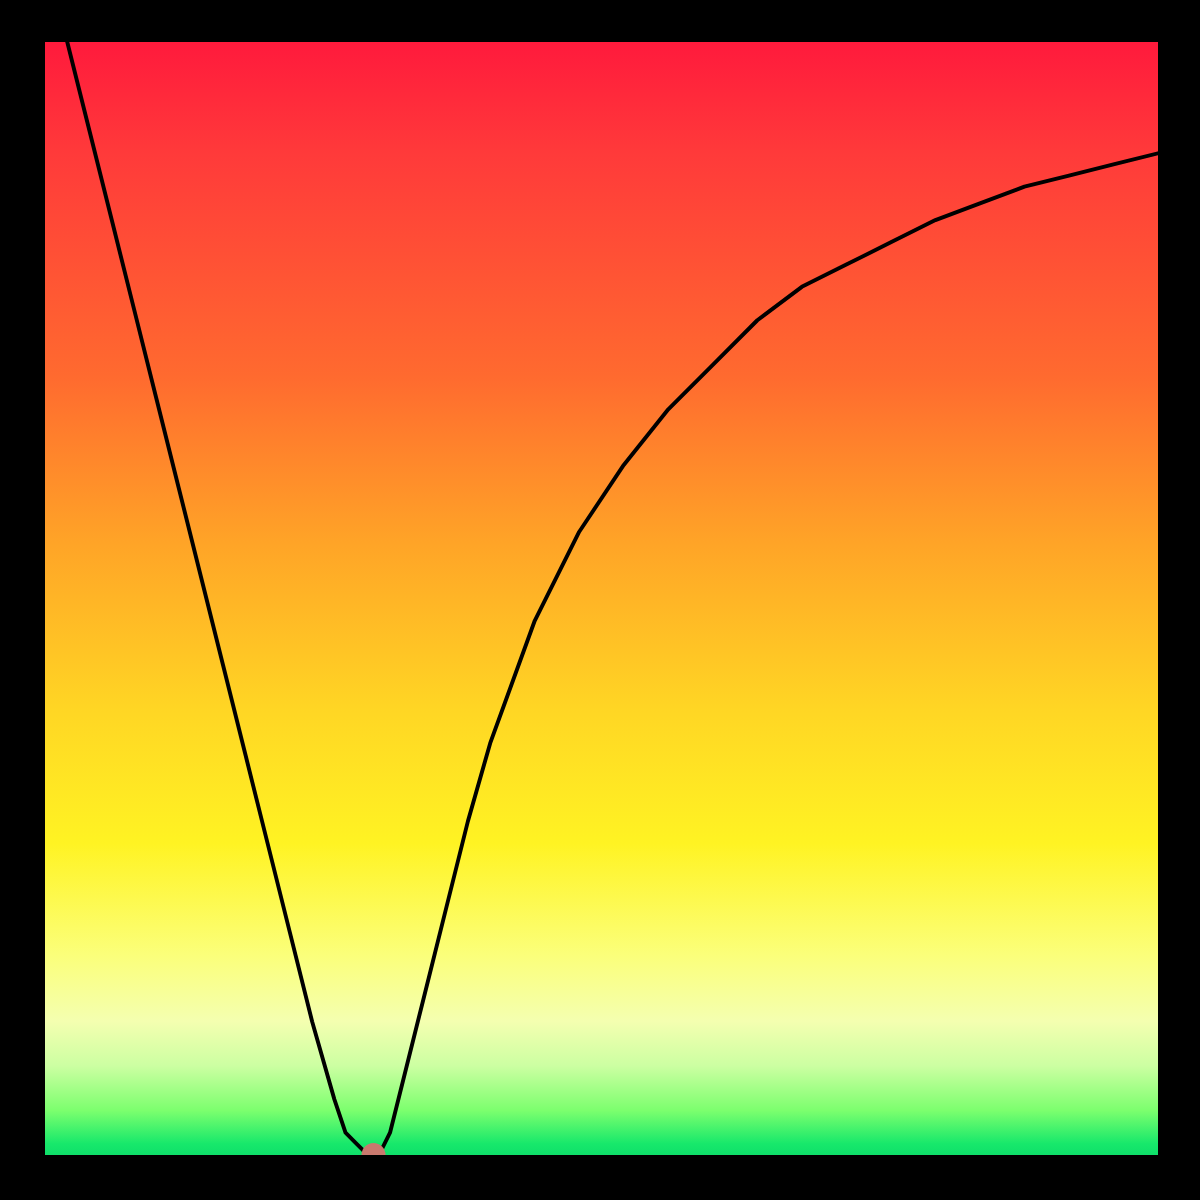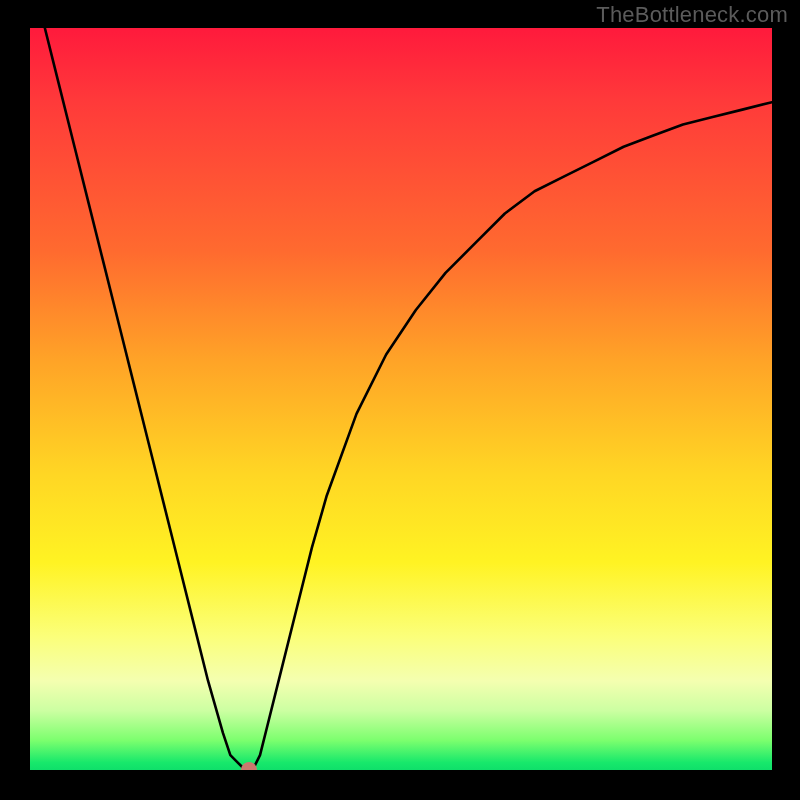--- a/index.html
+++ b/index.html
@@ -67,21 +67,20 @@
     border-radius: 50%;
     background: #c9796e;
     z-index: 3;
     transform: translate(-50%, -50%);
   }
 </style>
 </head>
 <body>
 
 <div class="frame">
-  <div class="watermark">TheBottleneck.com</div>
 
   <div class="plot-area">
     <div class="gradient"></div>
     <svg class="curve" viewBox="0 0 742 742" preserveAspectRatio="none">
       <path id="curve-path" fill="none" stroke-width="2.6" stroke-linecap="round" stroke-linejoin="round" stroke="#000000" d="M0.00 -59.36 L14.84 0.00 L29.68 59.36 L44.52 118.72 L59.36 178.08 L74.20 237.44 L89.04 296.80 L103.88 356.16 L118.72 415.52 L133.56 474.88 L148.40 534.24 L163.24 593.60 L178.08 652.96 L192.92 704.90 L200.34 727.16 L207.76 734.58 L215.18 742.00 L222.60 742.00 L230.02 727.16 L237.44 697.48 L252.28 638.12 L267.12 578.76 L281.96 519.40 L296.80 467.46 L326.48 385.84 L356.16 326.48 L385.84 281.96 L415.52 244.86 L445.20 215.18 L474.88 185.50 L504.56 163.24 L534.24 148.40 L563.92 133.56 L593.60 118.72 L623.28 107.59 L652.96 96.46 L682.64 89.04 L712.32 81.62 L742.00 74.20"></path>
     </svg>
     <div class="dot" id="min-dot" style="left: 218.89px; top: 742px; background: rgb(201, 121, 110);"></div>
   </div>
 </div>
 

